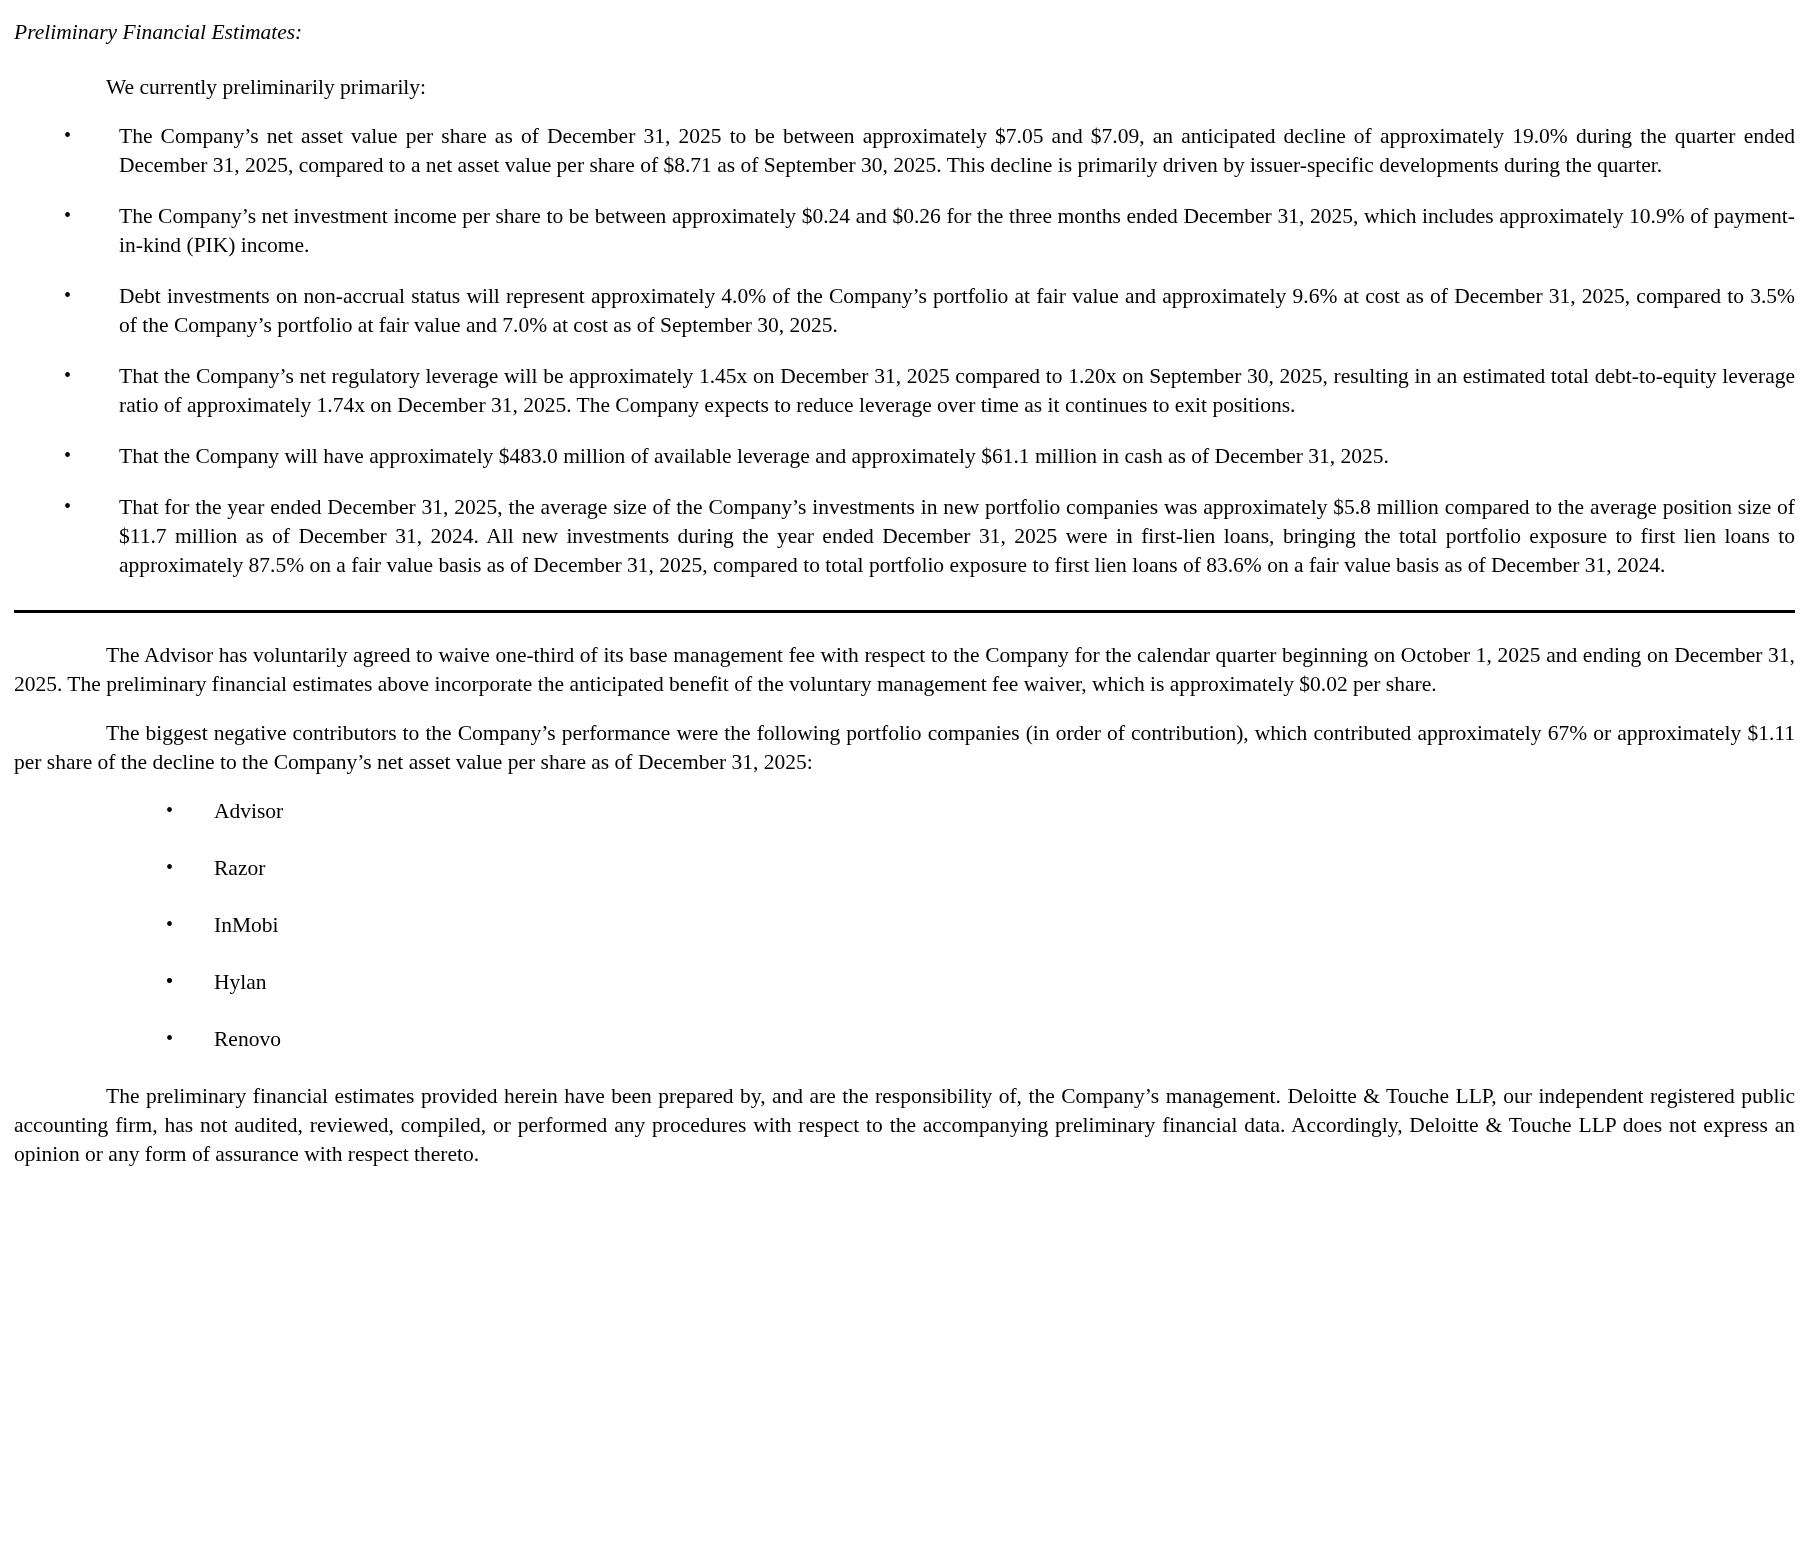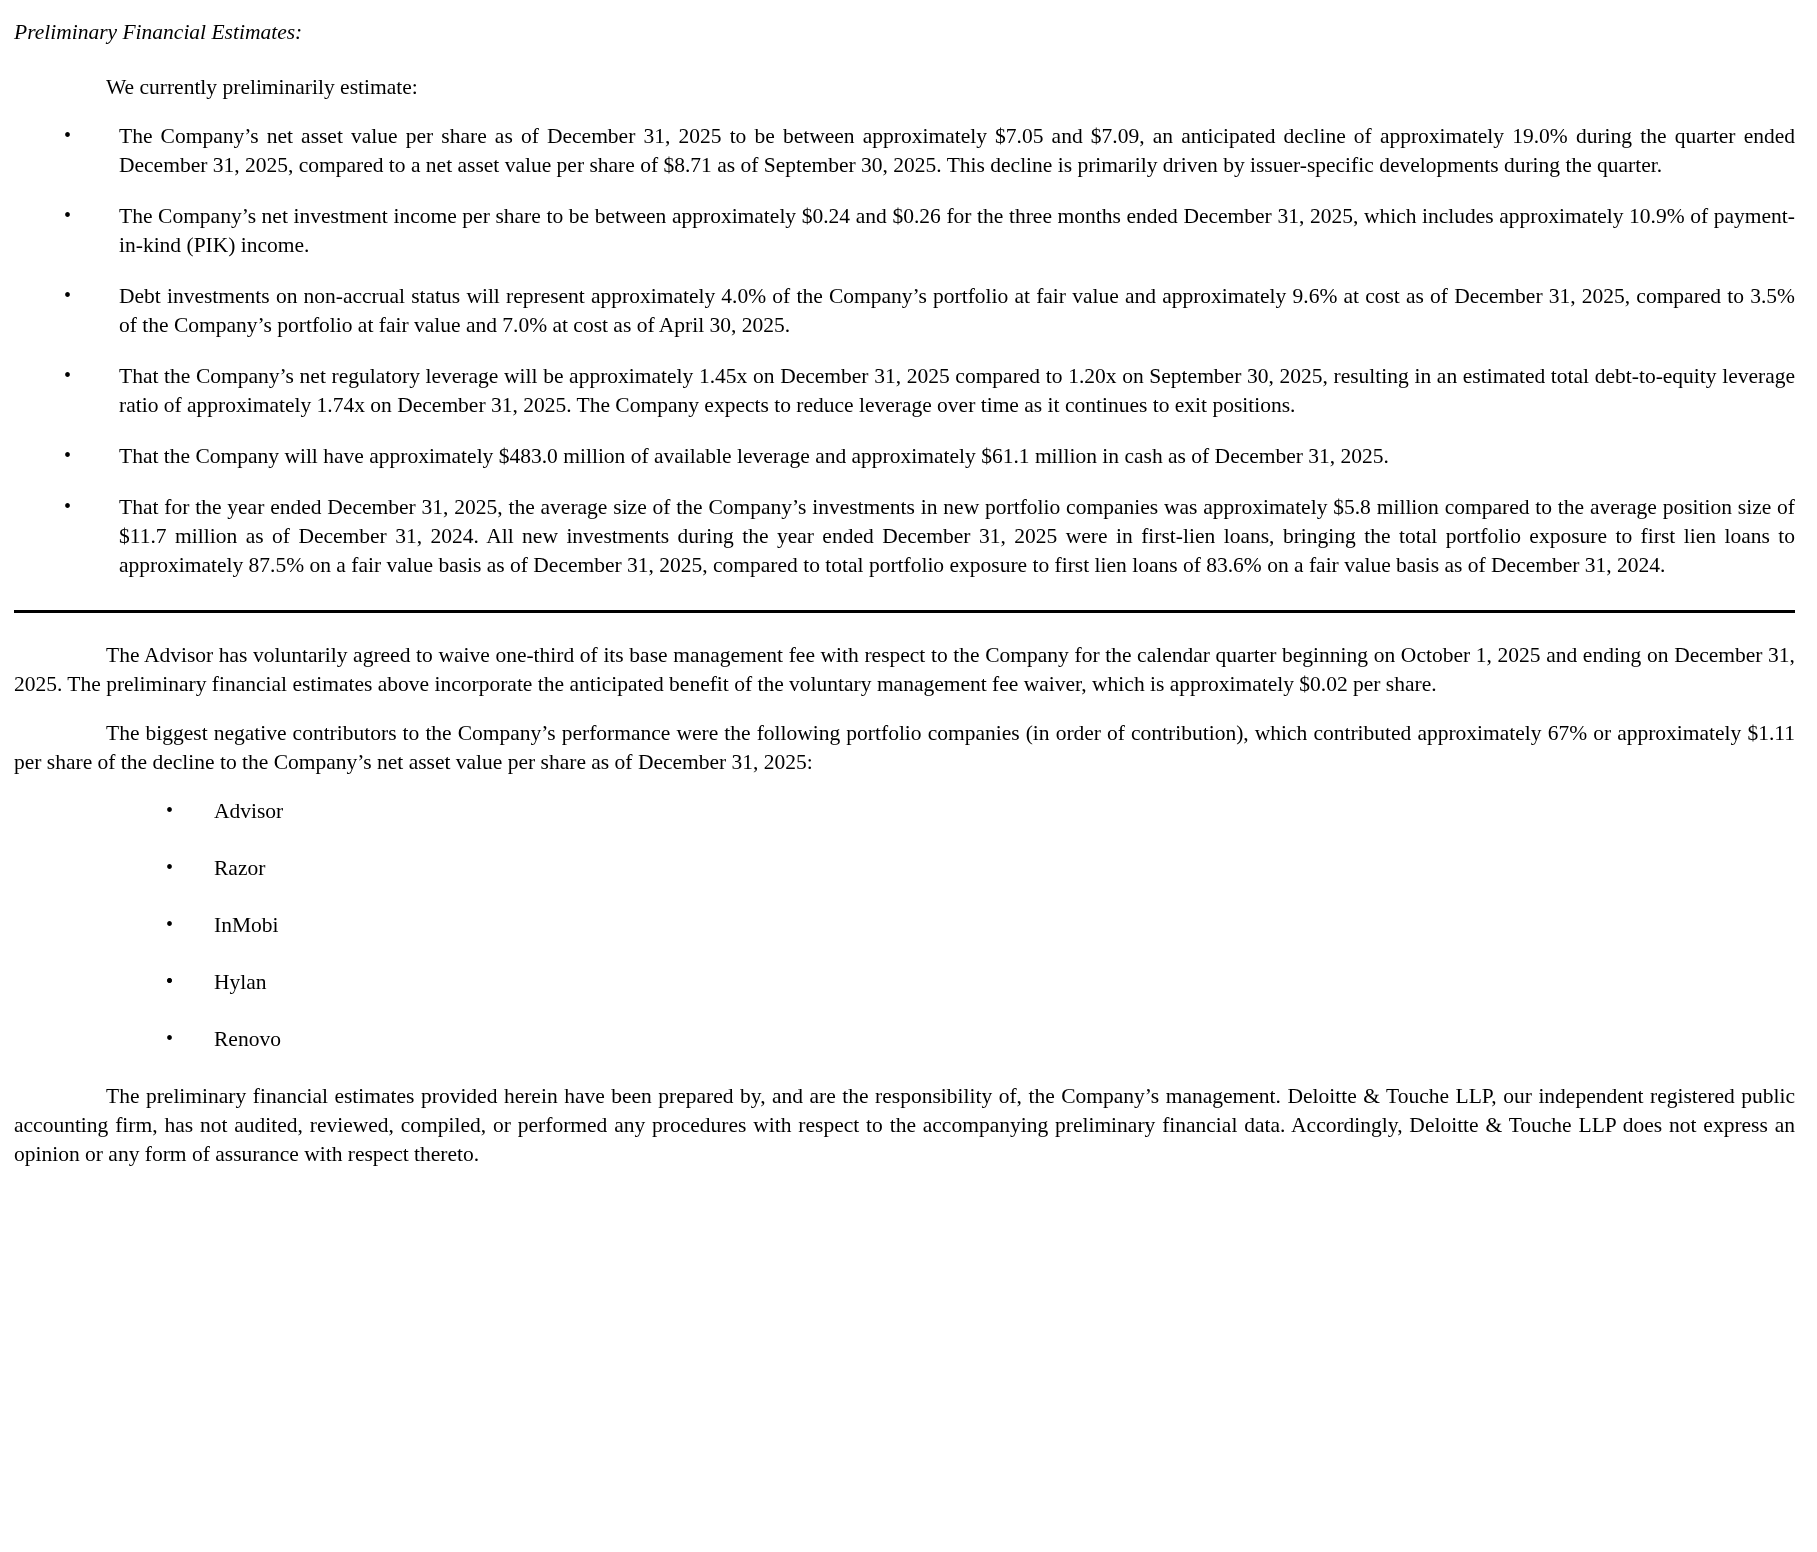--- a/index.html
+++ b/index.html
@@ -79,34 +79,34 @@
   }
   .tight-top { }
 </style>
 </head>
 <body>
 
 <div class="page">
 
   <div class="section-title">Preliminary Financial Estimates:</div>
 
-  <p class="para indent">We currently preliminarily estimate:</p>
+  <p class="para indent">We currently preliminarily primarily:</p>
 
   <ul class="bullet-list">
     <li class="bullet-item">
       <span class="dot">•</span>
       <span class="txt">The Company’s net asset value per share as of December 31, 2025 to be between approximately $7.05 and $7.09, an anticipated decline of approximately 19.0% during the quarter ended December 31, 2025, compared to a net asset value per share of $8.71 as of September 30, 2025.  This decline is primarily driven by issuer-specific developments during the quarter.</span>
     </li>
     <li class="bullet-item">
       <span class="dot">•</span>
       <span class="txt">The Company’s net investment income per share to be between approximately $0.24 and $0.26 for the three months ended December 31, 2025, which includes approximately 10.9% of payment-in-kind (PIK) income.</span>
     </li>
     <li class="bullet-item">
       <span class="dot">•</span>
-      <span class="txt">Debt investments on non-accrual status will represent approximately 4.0% of the Company’s portfolio at fair value and approximately 9.6% at cost as of December 31, 2025, compared to 3.5% of the Company’s portfolio at fair value and 7.0% at cost as of April 30, 2025.</span>
+      <span class="txt">Debt investments on non-accrual status will represent approximately 4.0% of the Company’s portfolio at fair value and approximately 9.6% at cost as of December 31, 2025, compared to 3.5% of the Company’s portfolio at fair value and 7.0% at cost as of September 30, 2025.</span>
     </li>
     <li class="bullet-item">
       <span class="dot">•</span>
       <span class="txt">That the Company’s net regulatory leverage will be approximately 1.45x on December 31, 2025 compared to 1.20x on September 30, 2025, resulting in an estimated total debt-to-equity leverage ratio of approximately 1.74x on December 31, 2025. The Company expects to reduce leverage over time as it continues to exit positions.</span>
     </li>
     <li class="bullet-item">
       <span class="dot">•</span>
       <span class="txt">That the Company will have approximately $483.0 million of available leverage and approximately $61.1 million in cash as of December 31, 2025.</span>
     </li>
     <li class="bullet-item">

